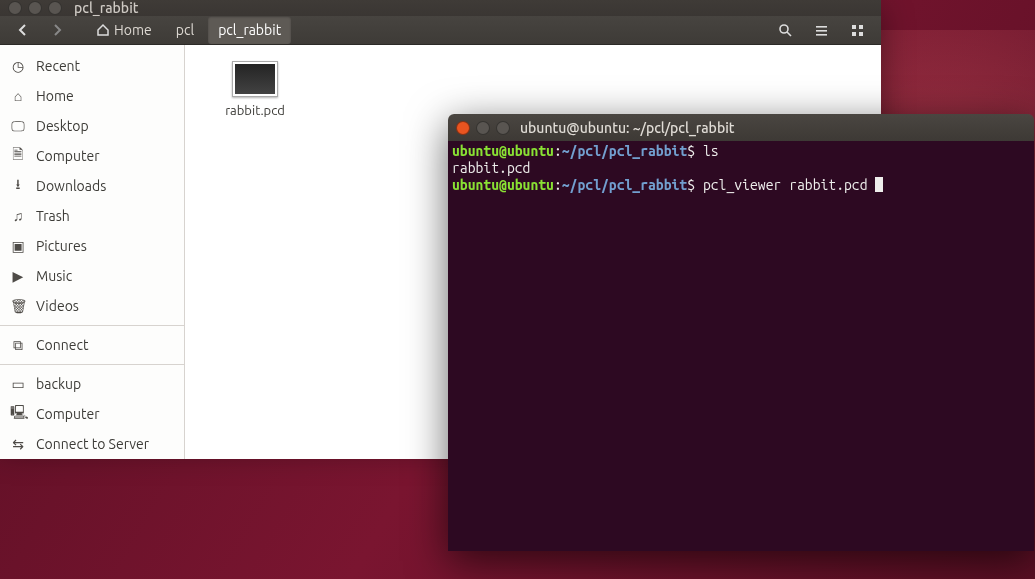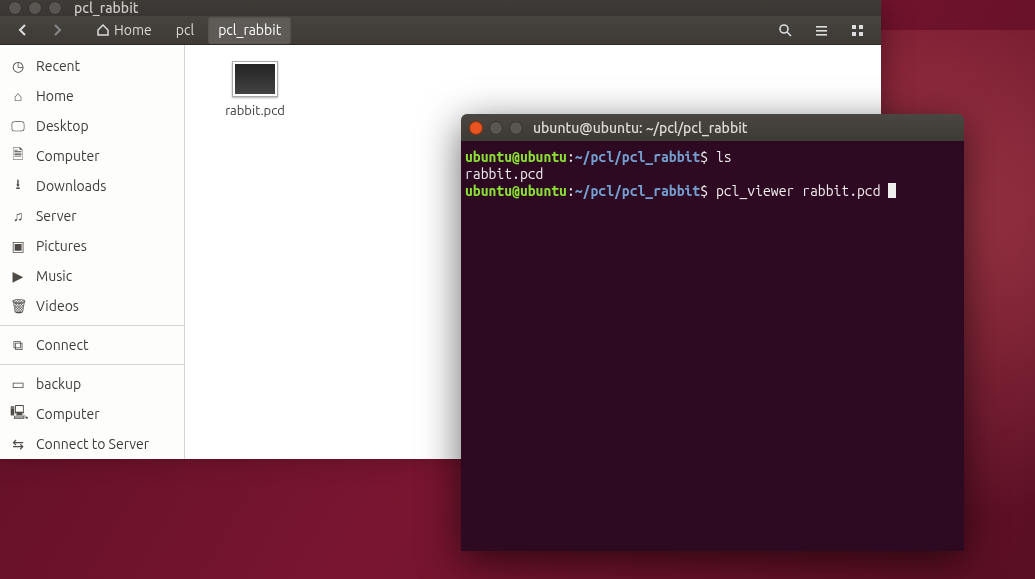--- a/index.html
+++ b/index.html
@@ -135,22 +135,22 @@
     width: 46px; height: 36px;
     background: linear-gradient(to bottom,#222,#444);
     border: 1px solid #aaa;
     box-shadow: inset 0 0 0 2px #fff, 0 1px 2px rgba(0,0,0,0.3);
   }
   .file-label { font-size: 13px; color: #3c3b37; }
 
   
   .term-window {
     position: absolute;
-    left: 461px; top: 114px;
-    width: 503px; height: 437px;
+    left: 448px; top: 114px;
+    width: 586px; height: 437px;
     box-shadow: 0 10px 40px rgba(0,0,0,0.6);
     border-radius: 6px 6px 0 0;
     overflow: hidden;
     display: flex; flex-direction: column;
   }
   .term-titlebar {
     height: 27px;
     background: linear-gradient(to bottom, #4a4641, #3d3935);
     display: flex; align-items: center;
     padding: 0 8px;
@@ -161,21 +161,21 @@
   }
   .term-titlebar .win-controls { display:flex; gap:6px; }
   .term-titlebar .circle-btn.close { background: #e95420; }
   .term-body {
     flex: 1;
     background: #2d0922;
     color: #eeeeec;
     font-family: "Ubuntu Mono","DejaVu Sans Mono",monospace;
     font-size: 14px;
     line-height: 17px;
-    padding: 8px 4px;
+    padding: 2px 4px;
     white-space: pre;
   }
   .term-body .user { color: #8ae234; font-weight: bold; }
   .term-body .path { color: #729fcf; font-weight: bold; }
   .term-body .cmd  { color: #eeeeec; }
   .term-body .out  { color: #eeeeec; }
   .term-cursor {
     display: inline-block;
     width: 8px; height: 15px;
     background: #eeeeec;
@@ -264,21 +264,21 @@
       <div class="sb-item">
           <span class="icon">🗎</span>
           <span>Computer</span>
         </div>
       <div class="sb-item">
           <span class="icon">⭳</span>
           <span>Downloads</span>
         </div>
       <div class="sb-item">
           <span class="icon">♫</span>
-          <span>Server</span>
+          <span>Trash</span>
         </div>
       <div class="sb-item">
           <span class="icon">▣</span>
           <span>Pictures</span>
         </div>
       <div class="sb-item">
           <span class="icon">▶</span>
           <span>Music</span>
         </div>
       <div class="sb-item">

